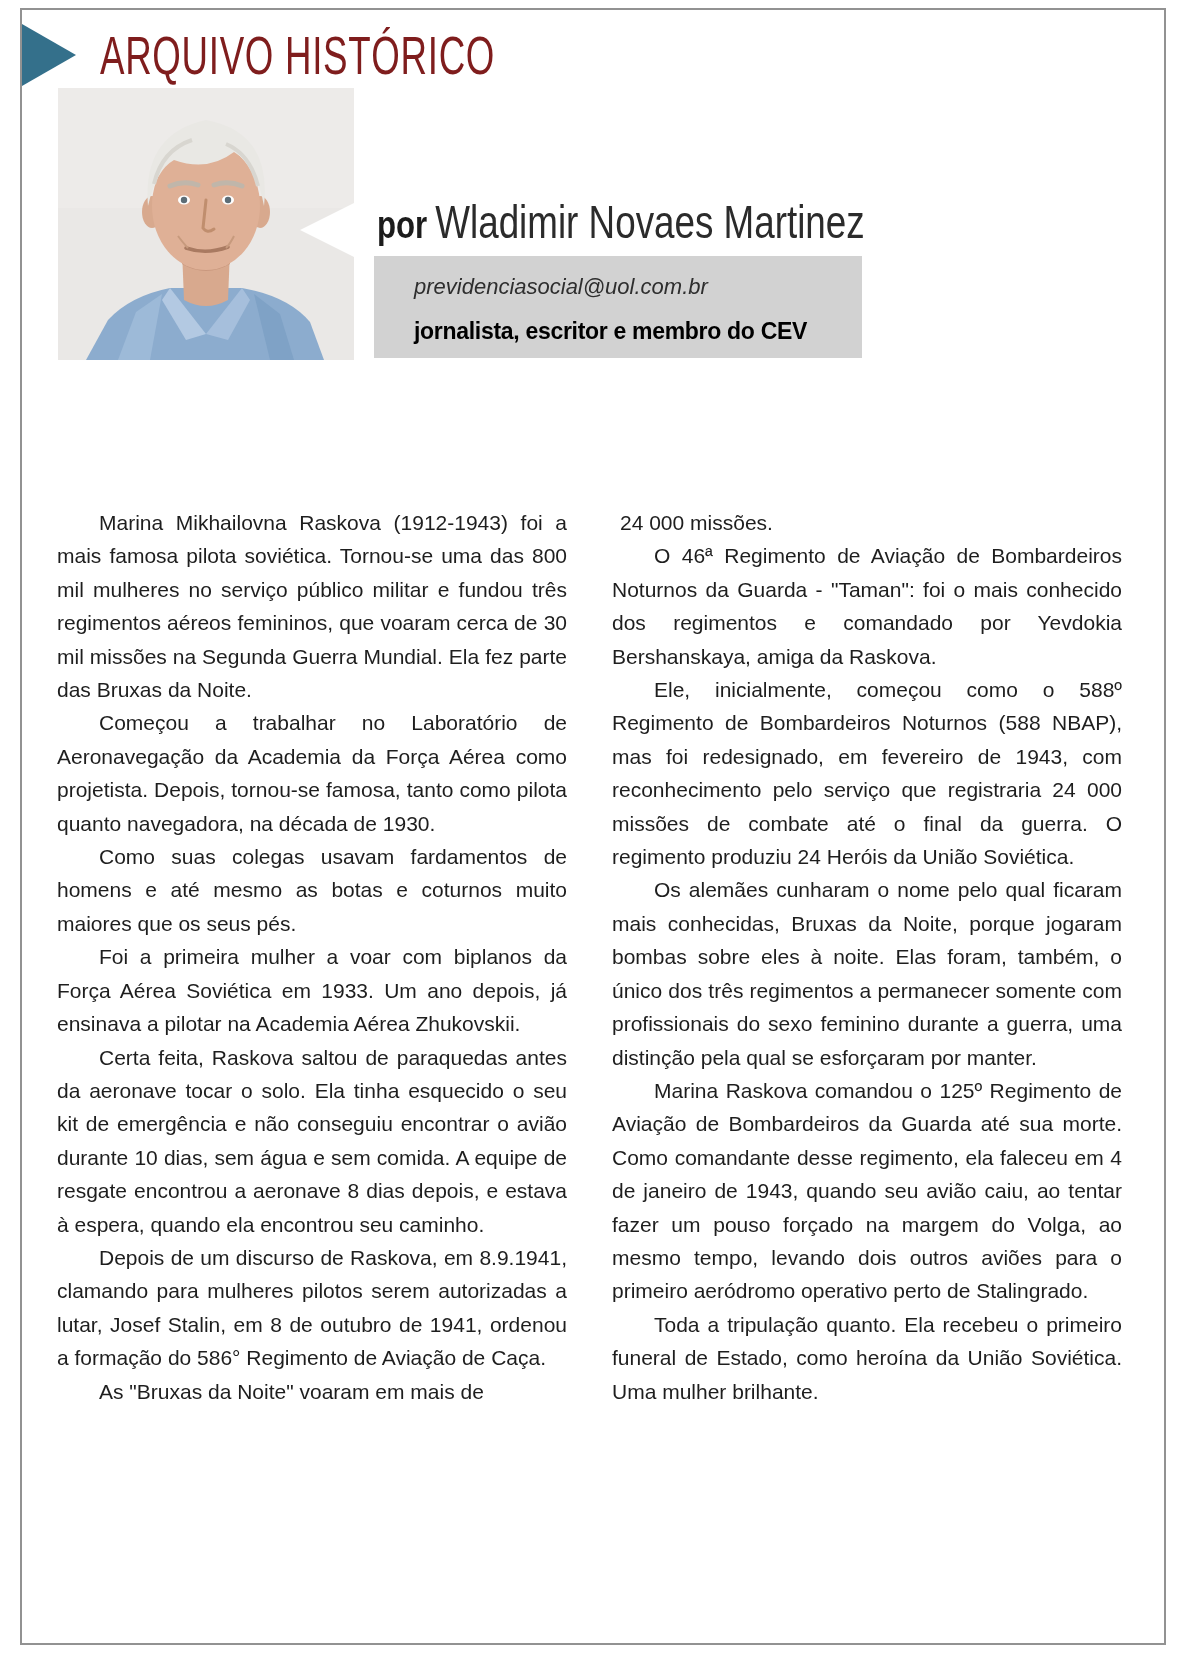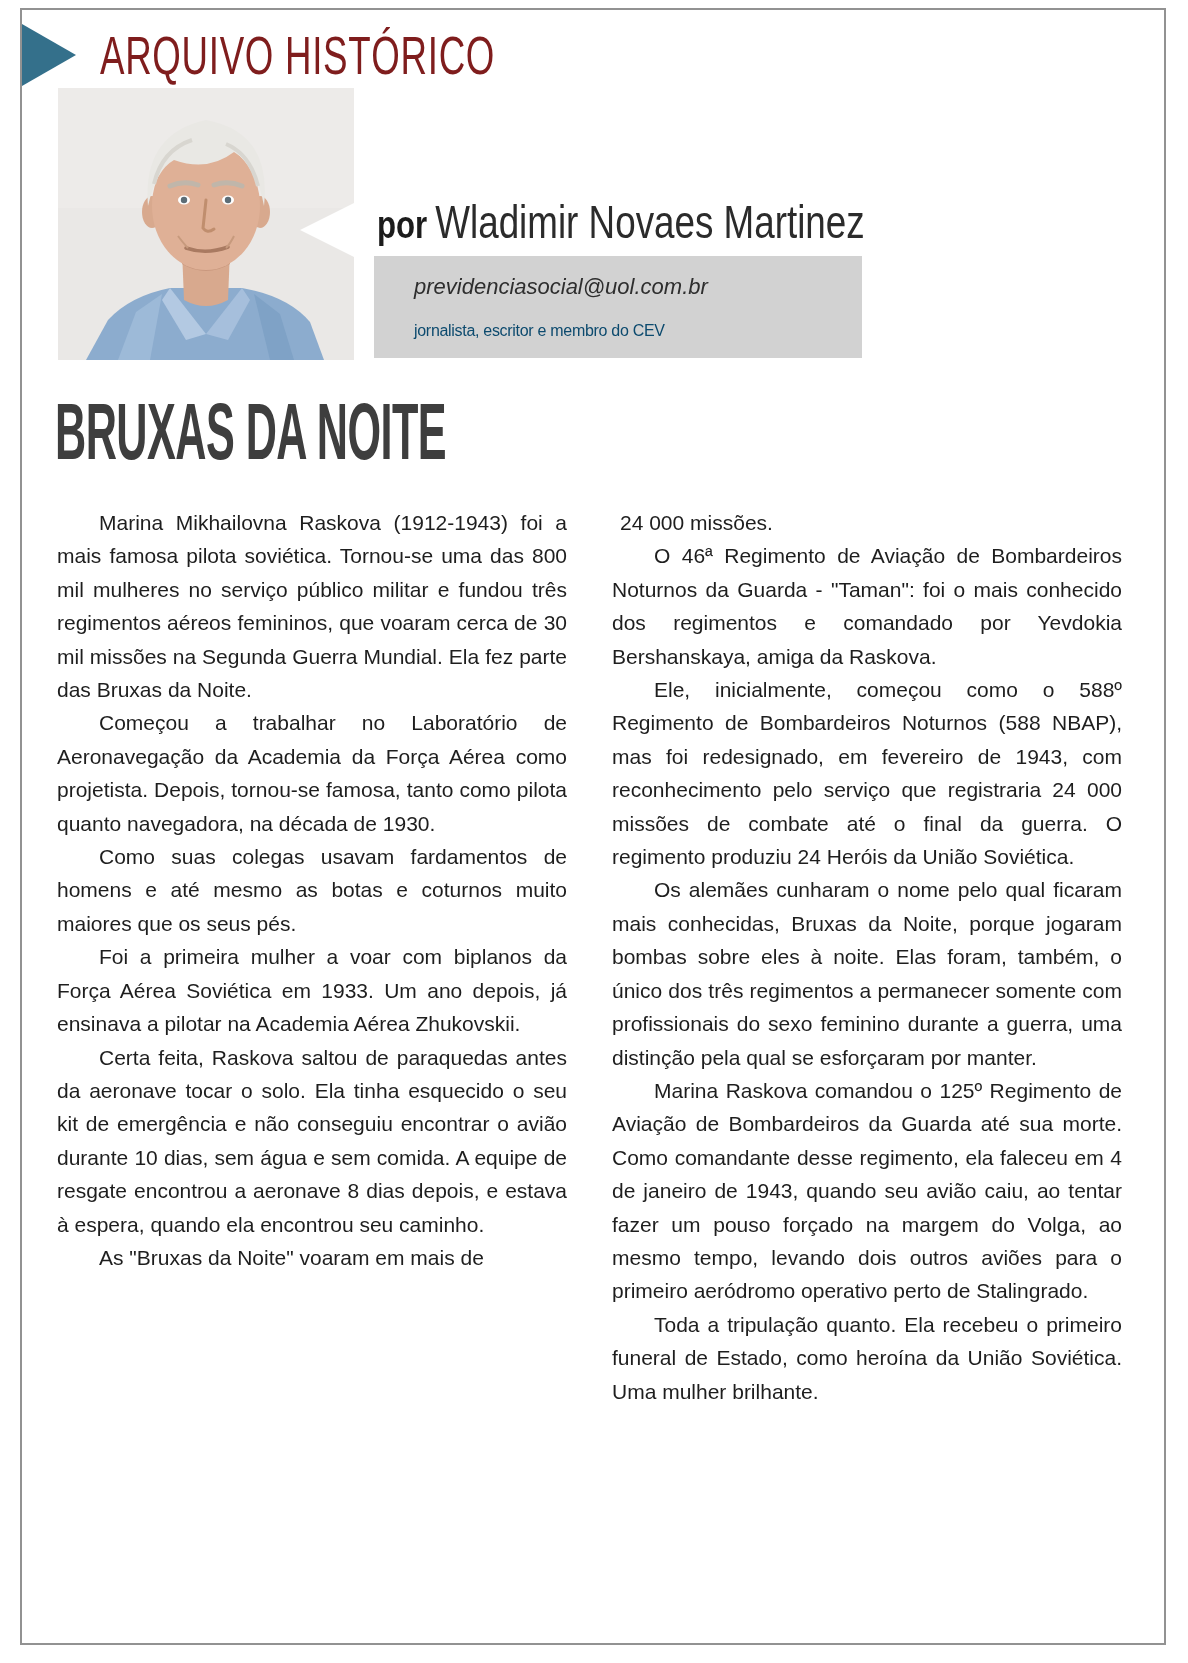--- a/index.html
+++ b/index.html
@@ -45,21 +45,21 @@
   .byline .prefix{font-weight:700;font-size:39px;color:#1c1c1c;margin-right:10px;}
   
   .infobox{
     position:absolute;left:374px;top:256px;width:488px;height:102px;
     background:#d2d2d2;box-sizing:border-box;padding:16px 8px 0 40px;
   }
   .infobox .email{
     font-style:italic;font-size:22px;color:#2e2e2e;line-height:30px;margin-bottom:14px;
   }
   .infobox .cred{
-    font-weight:400;font-size:16px;color:#0c4a6e;line-height:30px;letter-spacing:-0.3px;
+    font-weight:700;font-size:23px;color:#000000;line-height:30px;letter-spacing:-0.3px;
   }
   
   .headline{
     position:absolute;left:55px;top:392px;margin:0;white-space:nowrap;
   }
   .headline .cond2{
     display:inline-block;transform:scaleX(0.54);transform-origin:0 0;
     font-size:80px;font-weight:700;color:#3e3e3e;letter-spacing:-1px;line-height:1.0;
   }
   
@@ -129,29 +129,29 @@
 
   <div class="byline">
     <span class="cond-line"><span class="prefix">por</span><span class="author">Wladimir Novaes Martinez</span></span>
   </div>
 
   <div class="infobox">
     <div class="email">previdenciasocial@uol.com.br</div>
     <div class="cred">jornalista, escritor e membro do CEV</div>
   </div>
 
-  <h2 class="headline"><span class="cond2">BRUXAS DA NOITE</span></h2>
 
   <div class="article">
     <div class="col">
       <p>Marina Mikhailovna Raskova (1912-1943) foi a mais famosa pilota soviética. Tornou-se uma das 800 mil mulheres no serviço público militar e fundou três regimentos aéreos femininos, que voaram cerca de 30 mil missões na Segunda Guerra Mundial. Ela fez parte das Bruxas da Noite.</p>
       <p>Começou a trabalhar no Laboratório de Aeronavegação da Academia da Força Aérea como projetista. Depois, tornou-se famosa, tanto como pilota quanto navegadora, na década de 1930.</p>
       <p>Como suas colegas usavam fardamentos de homens e até mesmo as botas e coturnos muito maiores que os seus pés.</p>
       <p>Foi a primeira mulher a voar com biplanos da Força Aérea Soviética em 1933. Um ano depois, já ensinava a pilotar na Academia Aérea Zhukovskii.</p>
       <p>Certa feita, Raskova saltou de paraquedas antes da aeronave tocar o solo. Ela tinha esquecido o seu kit de emergência e não conseguiu encontrar o avião durante 10 dias, sem água e sem comida. A equipe de resgate encontrou a aeronave 8 dias depois, e estava à espera, quando ela encontrou seu caminho.</p>
+      <p>Depois de um discurso de Raskova, em 8.9.1941, clamando para mulheres pilotos serem autorizadas a lutar, Josef Stalin, em 8 de outubro de 1941, ordenou a formação do 586° Regimento de Aviação de Caça.</p>
       <p>As "Bruxas da Noite" voaram em mais de</p>
     </div>
     <div class="col">
       <p class="cont">24 000 missões.</p>
       <p>O 46ª Regimento de Aviação de Bombardeiros Noturnos da Guarda - "Taman": foi o mais conhecido dos regimentos e comandado por Yevdokia Bershanskaya, amiga da Raskova.</p>
       <p>Ele, inicialmente, começou como o 588º Regimento de Bombardeiros Noturnos (588 NBAP), mas foi redesignado, em fevereiro de 1943, com reconhecimento pelo serviço que registraria 24 000 missões de combate até o final da guerra. O regimento produziu 24 Heróis da União Soviética.</p>
       <p>Os alemães cunharam o nome pelo qual ficaram mais conhecidas, Bruxas da Noite, porque jogaram bombas sobre eles à noite. Elas foram, também, o único dos três regimentos a permanecer somente com profissionais do sexo feminino durante a guerra, uma distinção pela qual se esforçaram por manter.</p>
       <p>Marina Raskova comandou o 125º Regimento de Aviação de Bombardeiros da Guarda até sua morte. Como comandante desse regimento, ela faleceu em 4 de janeiro de 1943, quando seu avião caiu, ao tentar fazer um pouso forçado na margem do Volga, ao mesmo tempo, levando dois outros aviões para o primeiro aeródromo operativo perto de Stalingrado.</p>
       <p>Toda a tripulação quanto. Ela recebeu o primeiro funeral de Estado, como heroína da União Soviética. Uma mulher brilhante.</p>
     </div>

